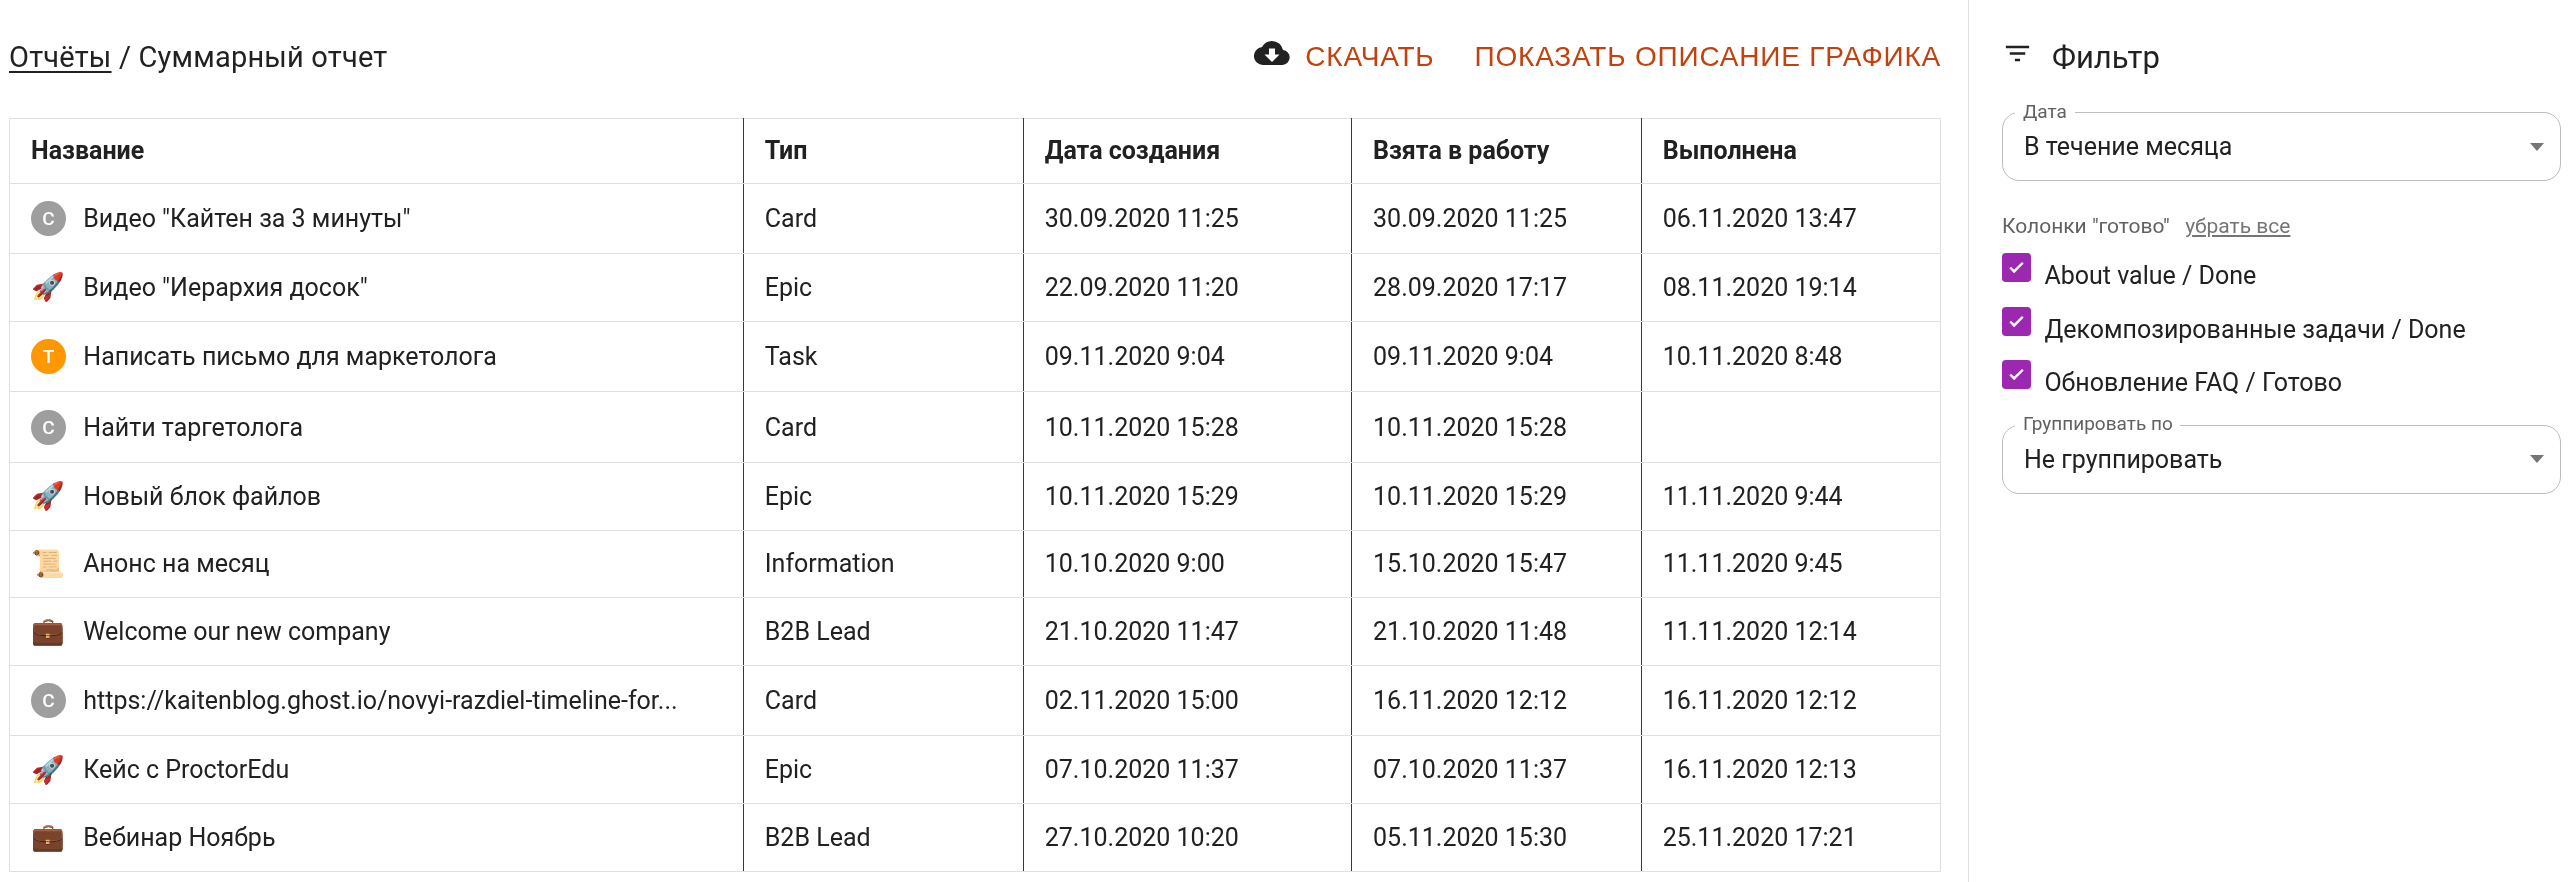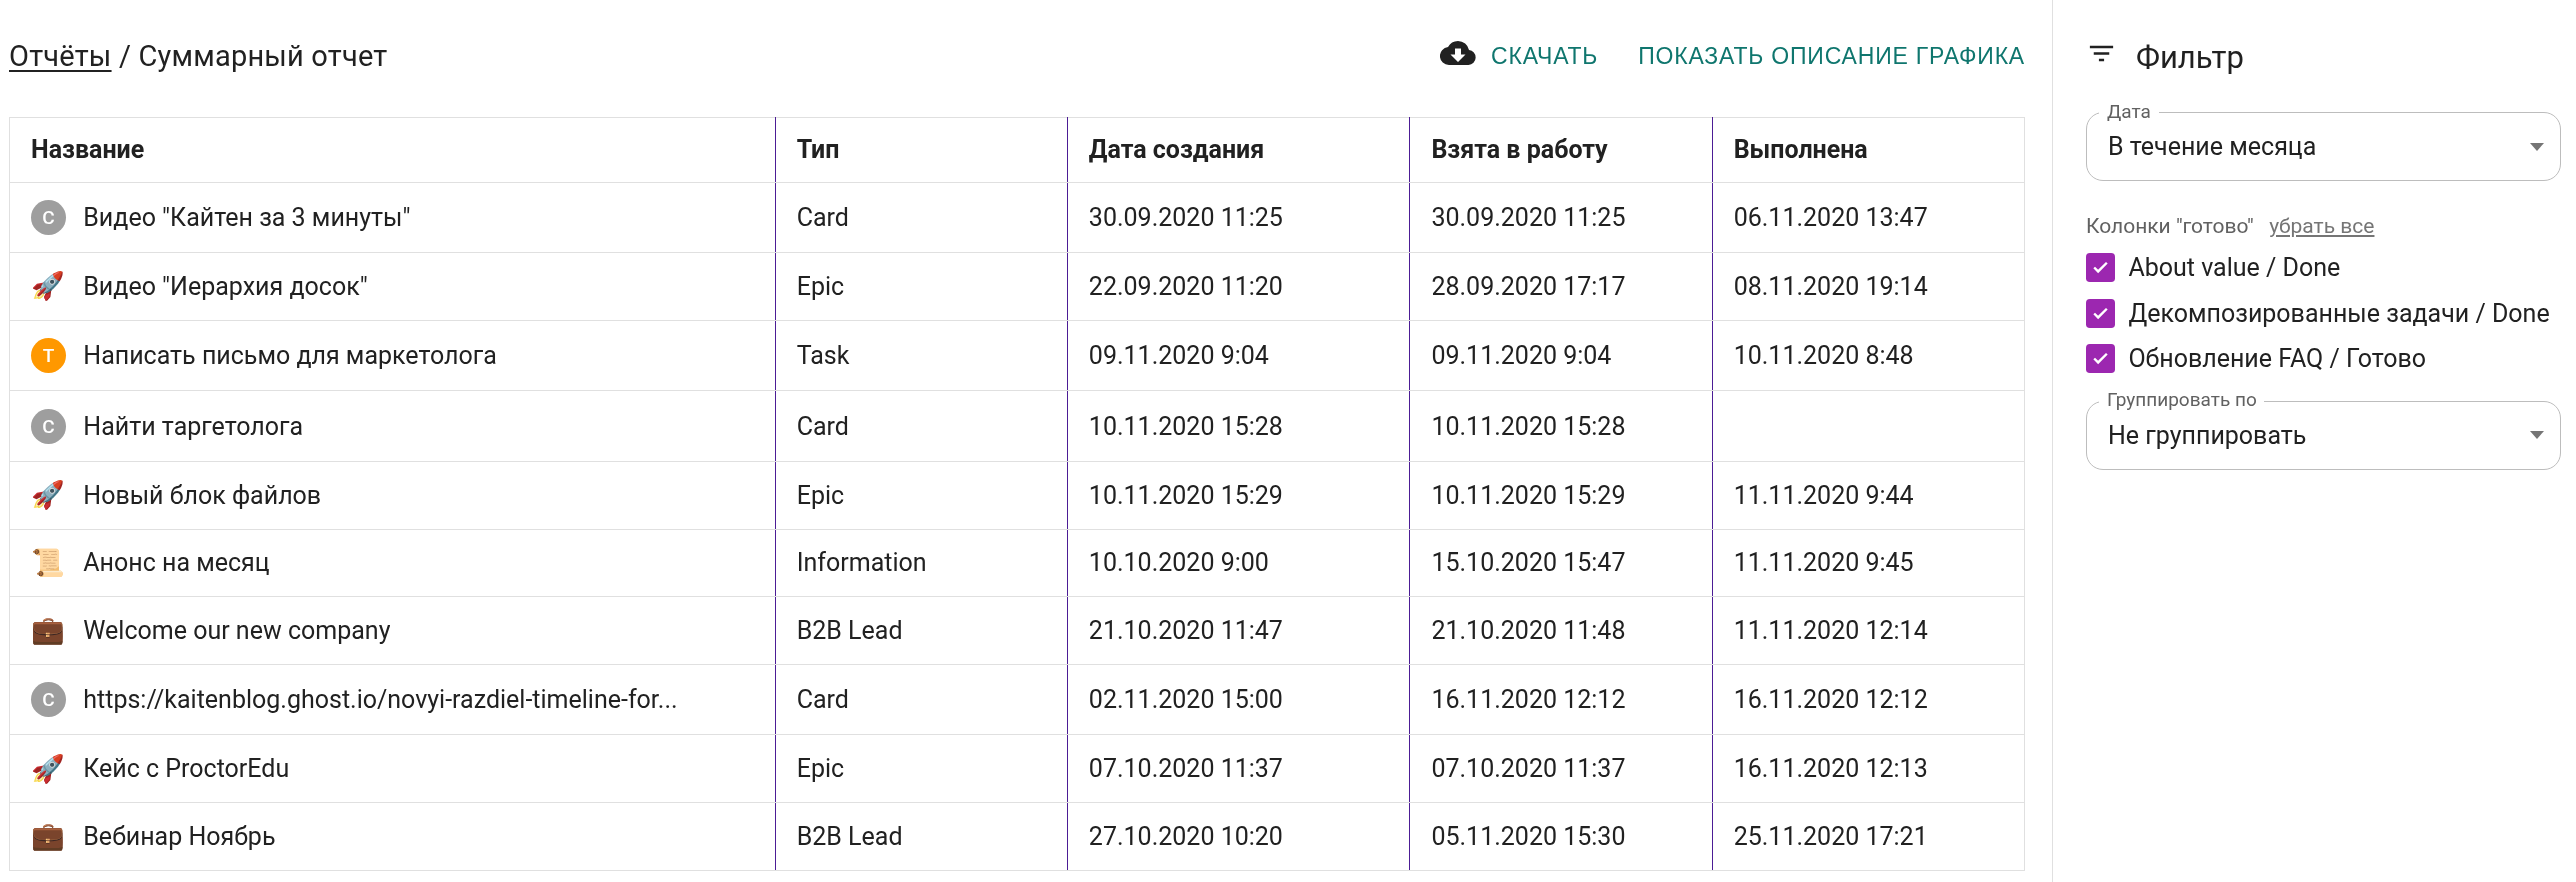--- a/index.html
+++ b/index.html
@@ -37,24 +37,24 @@
   }
   .header-actions {
     display: flex;
     align-items: center;
     gap: 40px;
   }
   .download-btn, .toggle-desc-btn {
     display: inline-flex;
     align-items: center;
     gap: 15.4px;
-    font-size: 23px;
+    font-size: 28px;
     font-weight: 500;
     letter-spacing: 0.8px;
-    color: #0f766e;
+    color: #c2410c;
     cursor: pointer;
     background: none;
     border: none;
   }
   .cloud-icon svg { width: 36px; height: 36px; fill: #212121; }
 
   .table {
     width: 100%;
     border: 1px solid #e0e0e0;
     border-collapse: collapse;
@@ -90,21 +90,21 @@
     width: 35px; height: 35px; border-radius: 50%;
     display: inline-flex; align-items: center; justify-content: center;
     color: #fff; font-size: 19px; font-weight: 500; flex: none;
   }
   .avatar-c { background: #9e9e9e; }
   .avatar-t { background: #ff9800; }
   .emoji-icon { font-size: 27px; width: 35px; text-align: center; flex: none; }
 
   
   .sidebar {
-    width: 524px;
+    width: 608px;
     flex: none;
     border-left: 1px solid #e0e0e0;
     padding: 38px 15px 0 33px;
   }
   .filter-header {
     display: flex; align-items: center; gap: 19px;
     font-size: 31px; margin-bottom: 35px;
   }
   .filter-icon svg { width: 31px; height: 31px; fill: #212121; }
 
@@ -148,21 +148,21 @@
     display: flex; align-items: baseline; gap: 15.4px;
     font-size: 21px; color: #616161; margin-bottom: 13.4px;
   }
   .clear-link { color: #757575; text-decoration: underline; cursor: pointer; }
 
   .check-row {
     display: flex; align-items: flex-start; gap: 13.4px;
     font-size: 25px; margin-bottom: 11.5px;
     cursor: pointer;
   }
-  .check-row .lbl { line-height: 1.35; }
+  .check-row .lbl { line-height: 1.35; margin-top: 8px; }
   .checkbox {
     width: 29px; height: 29px; flex: none;
     border-radius: 3.8px;
     background: #9c27b0;
     display: inline-flex; align-items: center; justify-content: center;
     margin-top: 1.9px;
   }
   .checkbox svg { width: 19px; height: 19px; stroke: #fff; stroke-width: 3; fill: none; }
 </style>
 </head>

